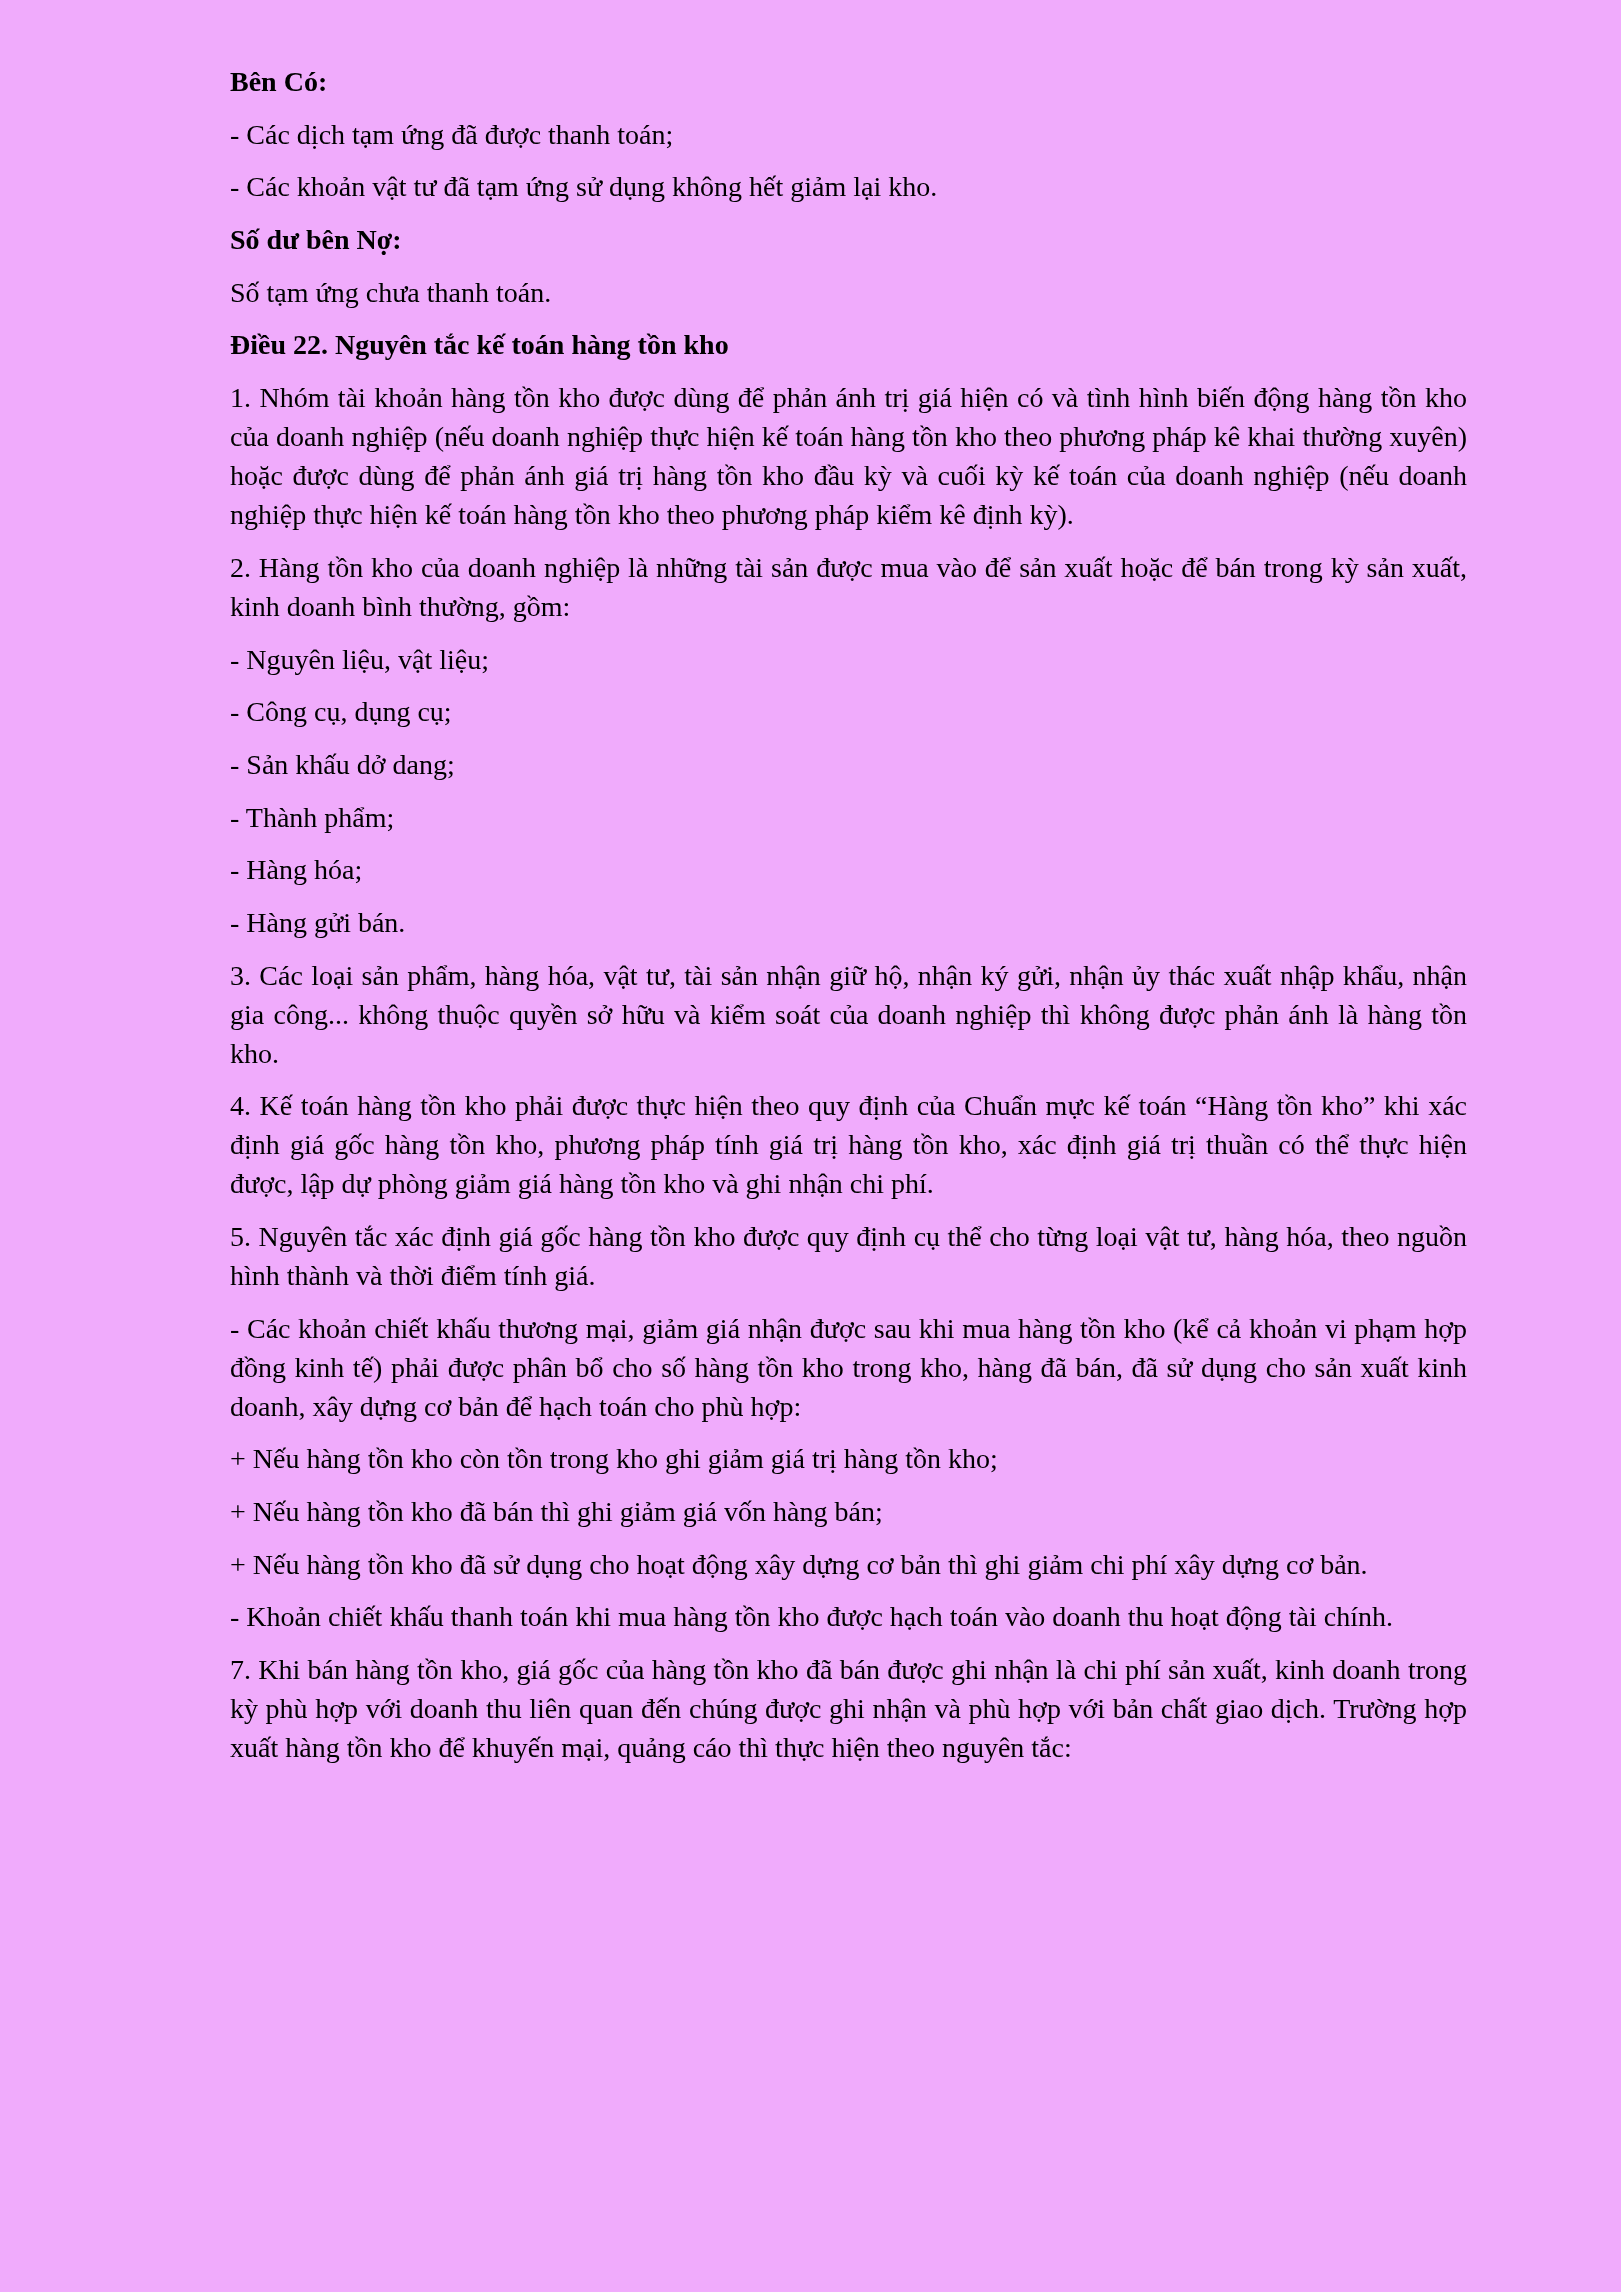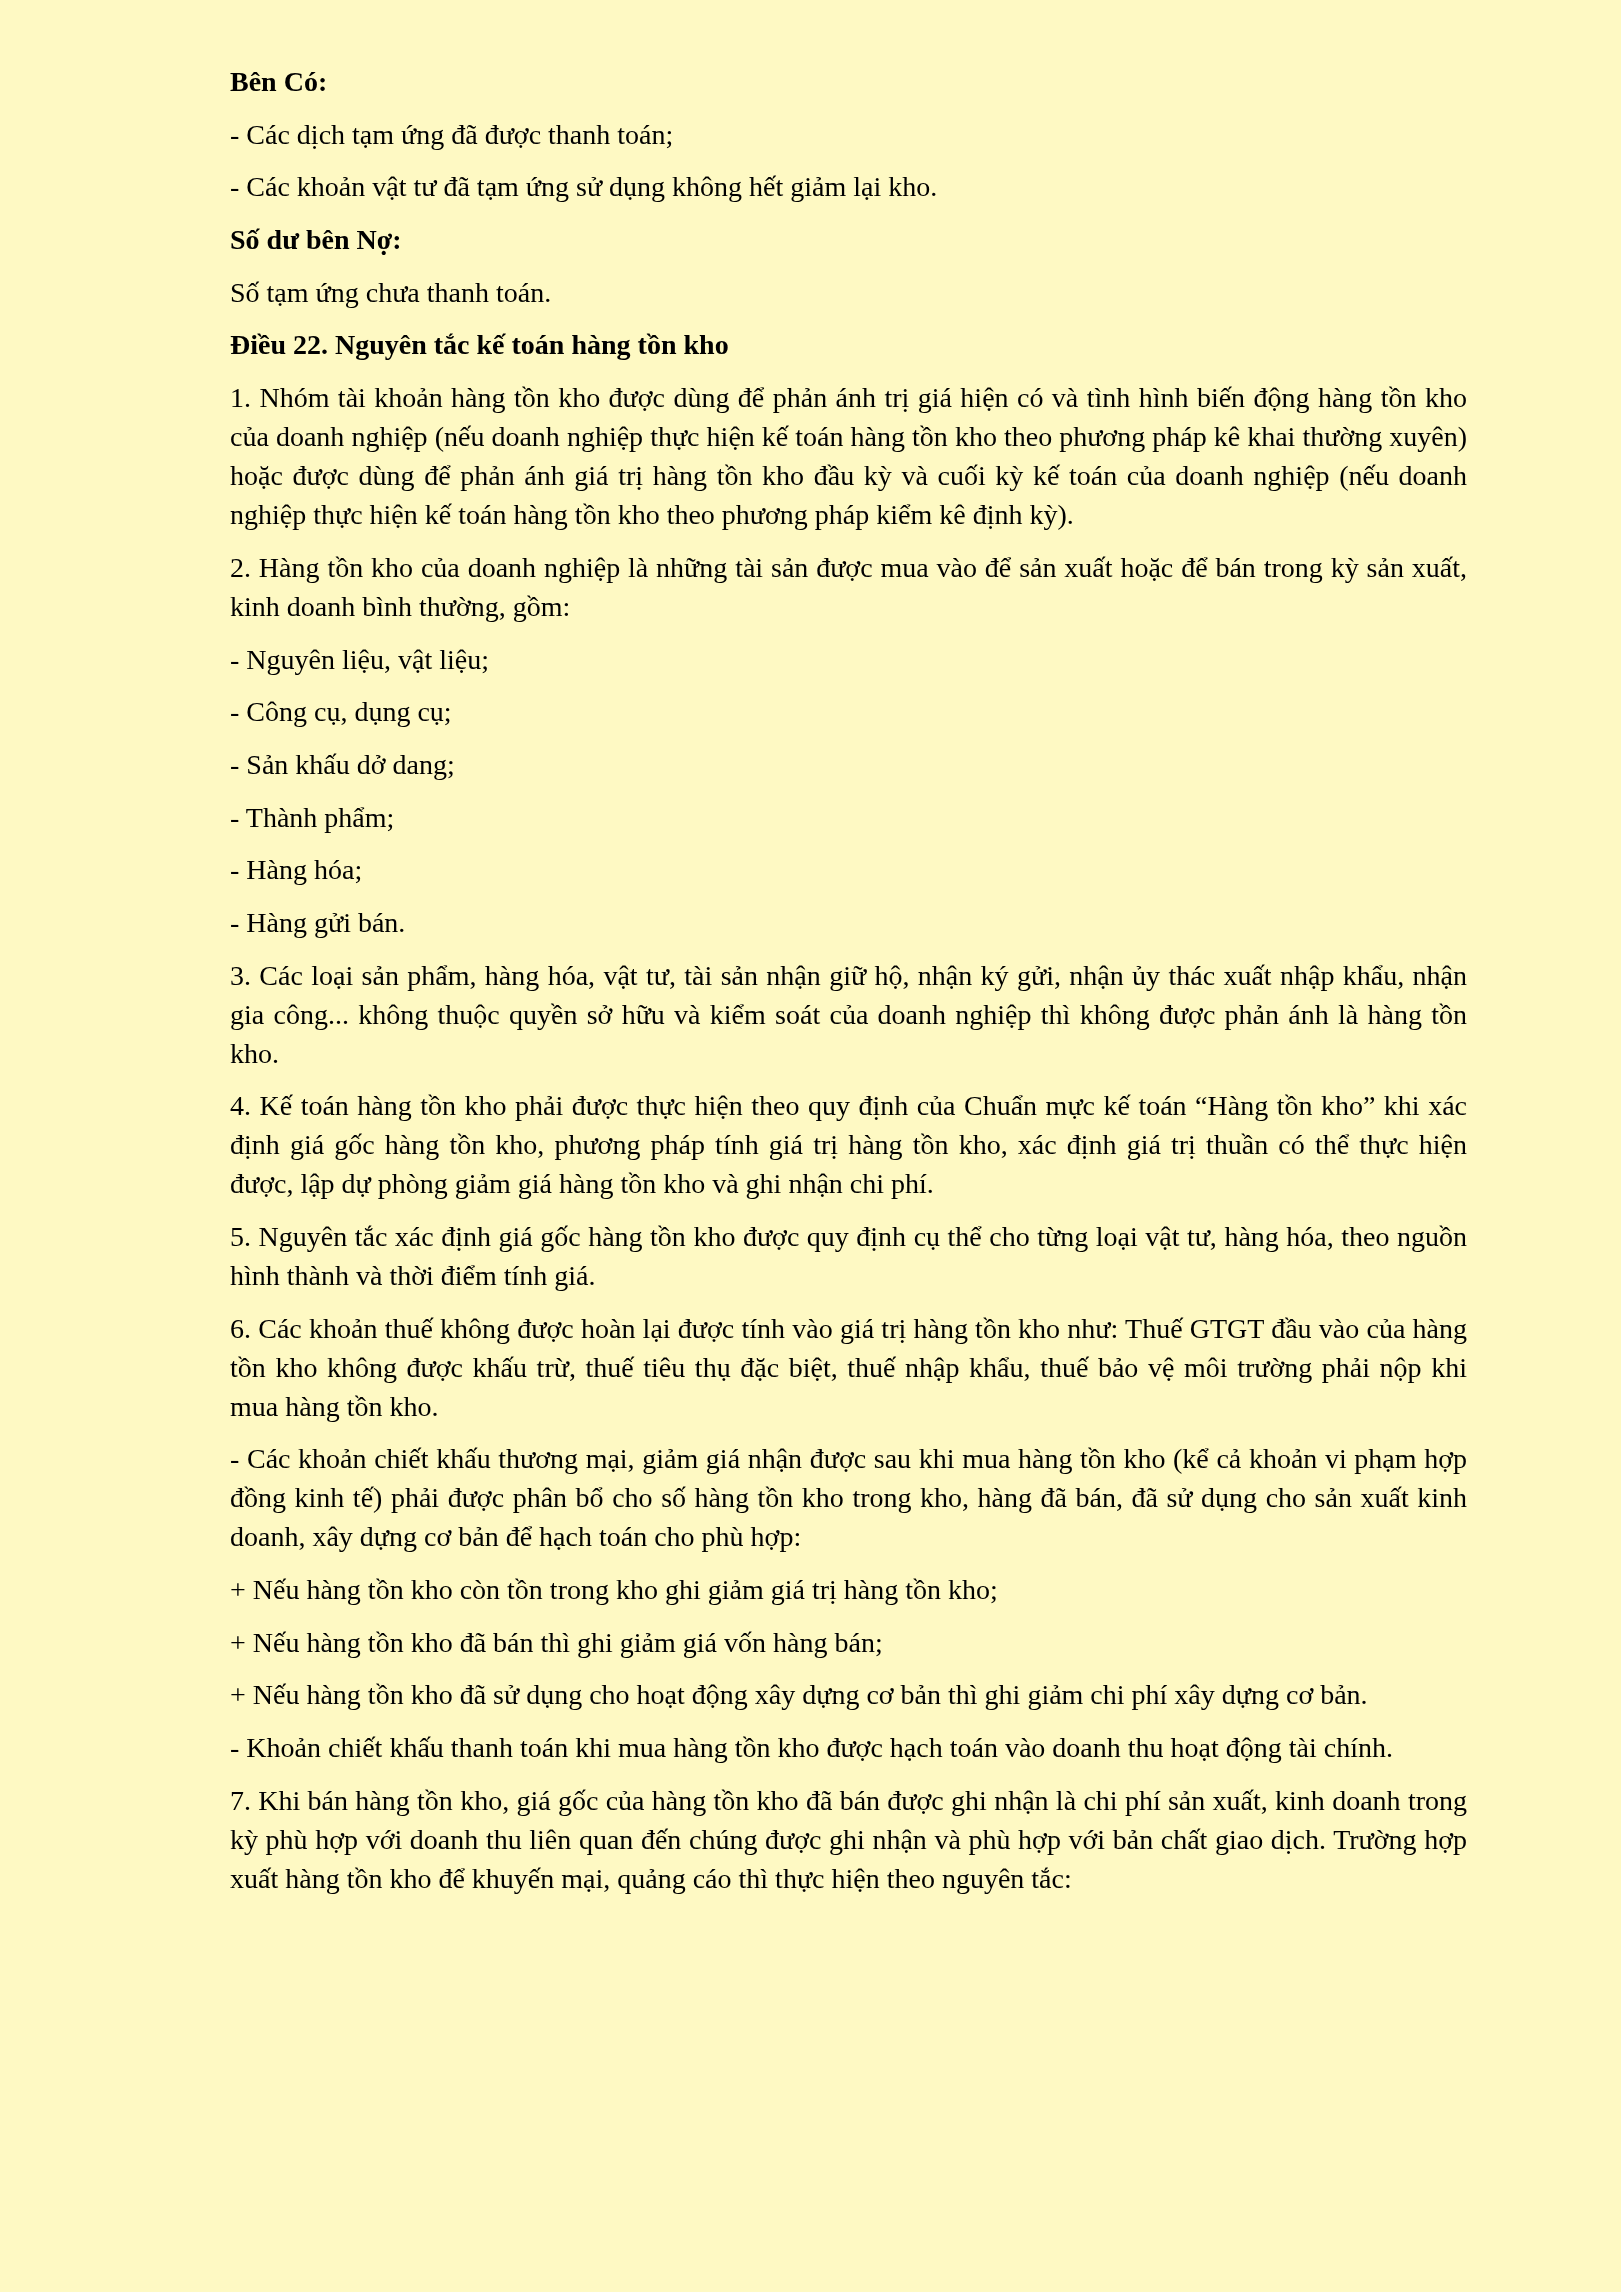--- a/index.html
+++ b/index.html
@@ -12,21 +12,21 @@
     background: #ffffff;
     color: #000000;
     font-family: "Liberation Serif", "DejaVu Serif", serif;
     overflow: hidden;
   }
   .page {
     box-sizing: border-box;
     width: 1621px;
     height: 2293px;
     padding: 62px 154px 39px 230px;
-    background: #fef9c3;
+    background: #f0abfc;
   }
   .block {
     font-size: 28px;
     line-height: 39px;
     margin: 0 0 13.7px 0;
     text-align: justify;
     text-justify: inter-word;
   }
   .heading {
     font-weight: bold;
@@ -47,21 +47,20 @@
   <div class="block">2. Hàng tồn kho của doanh nghiệp là những tài sản được mua vào để sản xuất hoặc để bán trong kỳ sản xuất, kinh doanh bình thường, gồm:</div>
   <div class="block">- Nguyên liệu, vật liệu;</div>
   <div class="block">- Công cụ, dụng cụ;</div>
   <div class="block">- Sản khấu dở dang;</div>
   <div class="block">- Thành phẩm;</div>
   <div class="block">- Hàng hóa;</div>
   <div class="block">- Hàng gửi bán.</div>
   <div class="block">3. Các loại sản phẩm, hàng hóa, vật tư, tài sản nhận giữ hộ, nhận ký gửi, nhận ủy thác xuất nhập khẩu, nhận gia công... không thuộc quyền sở hữu và kiểm soát của doanh nghiệp thì không được phản ánh là hàng tồn kho.</div>
   <div class="block">4. Kế toán hàng tồn kho phải được thực hiện theo quy định của Chuẩn mực kế toán “Hàng tồn kho” khi xác định giá gốc hàng tồn kho, phương pháp tính giá trị hàng tồn kho, xác định giá trị thuần có thể thực hiện được, lập dự phòng giảm giá hàng tồn kho và ghi nhận chi phí.</div>
   <div class="block">5. Nguyên tắc xác định giá gốc hàng tồn kho được quy định cụ thể cho từng loại vật tư, hàng hóa, theo nguồn hình thành và thời điểm tính giá.</div>
-  <div class="block">6. Các khoản thuế không được hoàn lại được tính vào giá trị hàng tồn kho như: Thuế GTGT đầu vào của hàng tồn kho không được khấu trừ, thuế tiêu thụ đặc biệt, thuế nhập khẩu, thuế bảo vệ môi trường phải nộp khi mua hàng tồn kho.</div>
   <div class="block">- Các khoản chiết khấu thương mại, giảm giá nhận được sau khi mua hàng tồn kho (kể cả khoản vi phạm hợp đồng kinh tế) phải được phân bổ cho số hàng tồn kho trong kho, hàng đã bán, đã sử dụng cho sản xuất kinh doanh, xây dựng cơ bản để hạch toán cho phù hợp:</div>
   <div class="block">+ Nếu hàng tồn kho còn tồn trong kho ghi giảm giá trị hàng tồn kho;</div>
   <div class="block">+ Nếu hàng tồn kho đã bán thì ghi giảm giá vốn hàng bán;</div>
   <div class="block">+ Nếu hàng tồn kho đã sử dụng cho hoạt động xây dựng cơ bản thì ghi giảm chi phí xây dựng cơ bản.</div>
   <div class="block">- Khoản chiết khấu thanh toán khi mua hàng tồn kho được hạch toán vào doanh thu hoạt động tài chính.</div>
   <div class="block">7. Khi bán hàng tồn kho, giá gốc của hàng tồn kho đã bán được ghi nhận là chi phí sản xuất, kinh doanh trong kỳ phù hợp với doanh thu liên quan đến chúng được ghi nhận và phù hợp với bản chất giao dịch. Trường hợp xuất hàng tồn kho để khuyến mại, quảng cáo thì thực hiện theo nguyên tắc:</div>
 </div>
 
 
 </body></html>

